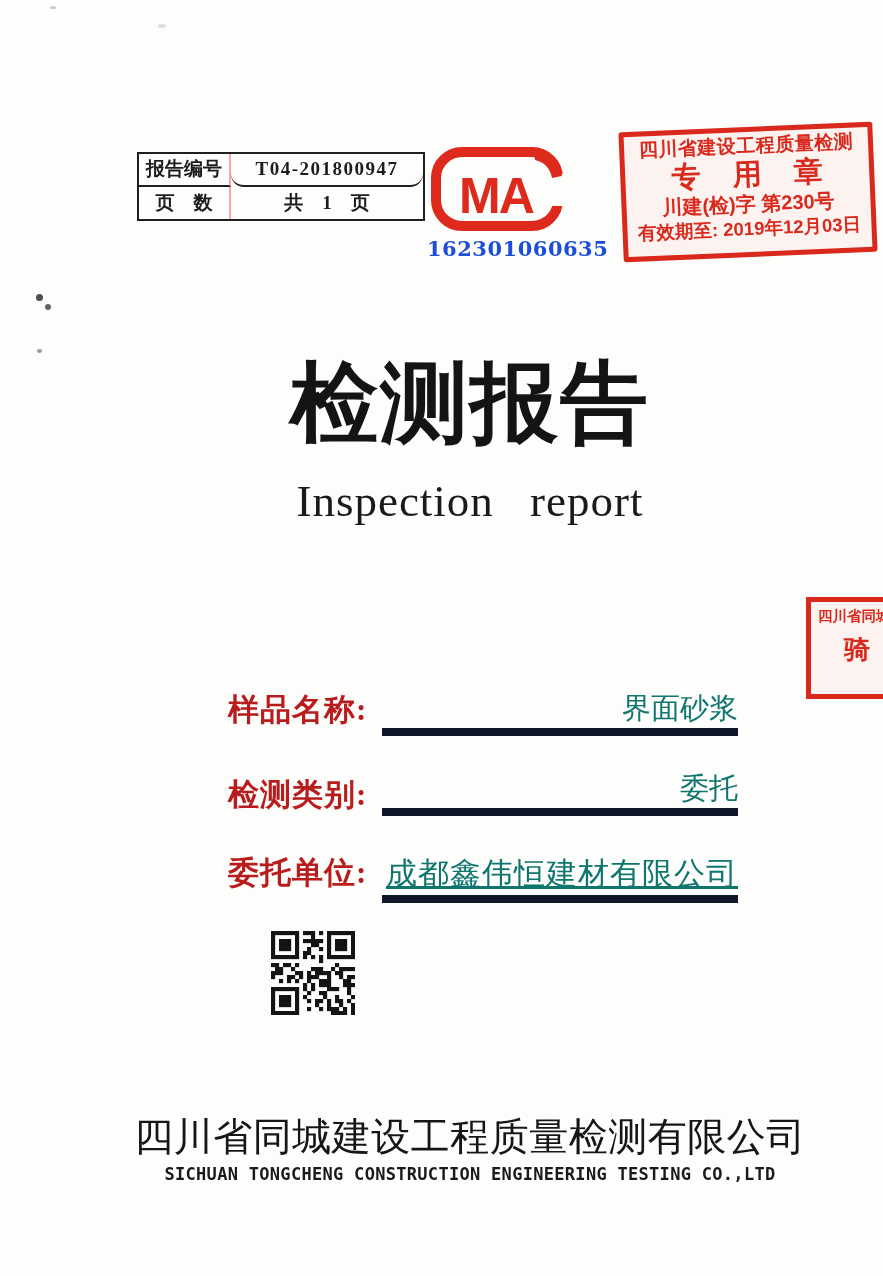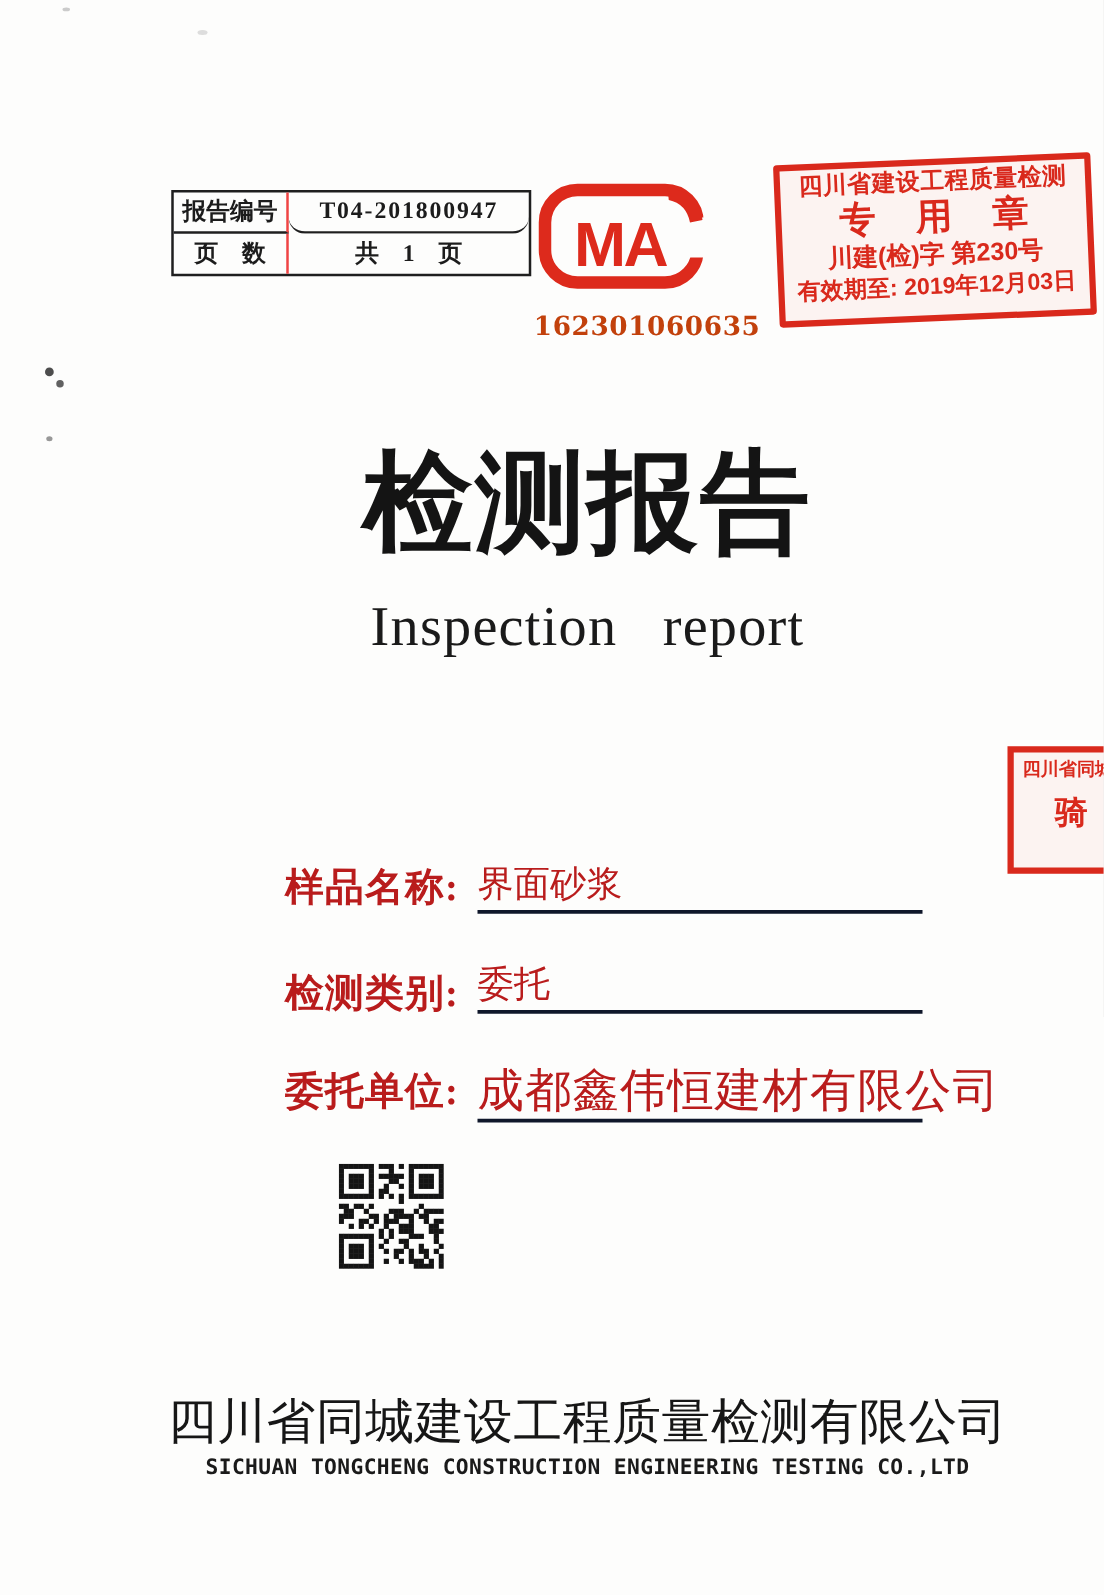--- a/index.html
+++ b/index.html
@@ -17,30 +17,30 @@
     position:absolute;left:137px;top:152px;width:288px;height:69px;
     border:2px solid #1f1f1f;
     display:grid;grid-template-columns:92px 1fr;grid-template-rows:1fr 1fr;
     box-sizing:border-box;
   }
   .report-table .cell{
     display:flex;align-items:center;justify-content:center;
     font-size:19px;font-weight:600;white-space:pre;
     box-sizing:border-box;
   }
-  .report-table .c-label{border-right:2px solid #ef4444;}
+  .report-table .c-label{border-right:2px solid #fca5a5;}
   .report-table .r-top{border-bottom:2px solid #1f1f1f;}
   .report-table .c-value{letter-spacing:1.5px;border-radius:13px;}
   
   .cma{position:absolute;left:430px;top:146px;width:146px;color:#dd2a1c;}
   .cma svg{display:block;}
   .cma-number{
-    margin-top:16px;margin-left:-3px;
+    margin-top:4px;margin-left:-3px;
     font-family:"DejaVu Serif", serif;font-weight:bold;
-    font-size:21px;letter-spacing:0.5px;color:#c2410c;white-space:nowrap;
+    font-size:21px;letter-spacing:0.5px;color:#1d4ed8;white-space:nowrap;
   }
   
   .approval-stamp{
     position:absolute;left:621px;top:127px;width:244px;height:118px;
     border:5px solid #d9291c;border-radius:3px;
     transform:rotate(-2.4deg);
     background:rgba(226,58,40,0.05);
     color:#d9291c;text-align:center;
     font-family:"Liberation Sans", sans-serif;font-weight:bold;
     padding-top:2px;box-sizing:content-box;
@@ -70,25 +70,25 @@
   .seam-stamp .l1{font-size:14.5px;line-height:20px;padding-left:7px;white-space:nowrap;}
   .seam-stamp .l2{font-size:26px;line-height:32px;margin-top:7px;padding-left:33px;white-space:pre;}
   
   .field-label{
     position:absolute;left:228px;
     font-size:31px;font-weight:600;letter-spacing:1px;line-height:40px;
     white-space:nowrap;color:#b91c1c;
   }
   .field-value{
     position:absolute;left:382px;width:356px;
-    border-bottom:3px solid #0f172a;
-    text-align:left;white-space:nowrap;color:#b91c1c;
+    border-bottom:8px solid #0f172a;
+    text-align:right;white-space:nowrap;color:#0f766e;
   }
   .fv1,.fv2{height:40px;font-size:29px;line-height:40px;}
-  .fv3{height:42px;font-size:37px;line-height:42px;letter-spacing:1px;}
+  .fv3{height:42px;font-size:31px;line-height:42px;letter-spacing:1px;text-decoration:underline;}
   
   .qr{position:absolute;left:271px;top:931px;width:84px;height:84px;color:#141414;}
   
   .footer-zh{
     position:absolute;left:38px;top:1110px;width:864px;
     text-align:center;font-size:39px;letter-spacing:0.5px;
     color:#161616;white-space:nowrap;
   }
   .footer-en{
     position:absolute;left:38px;top:1164px;width:864px;

